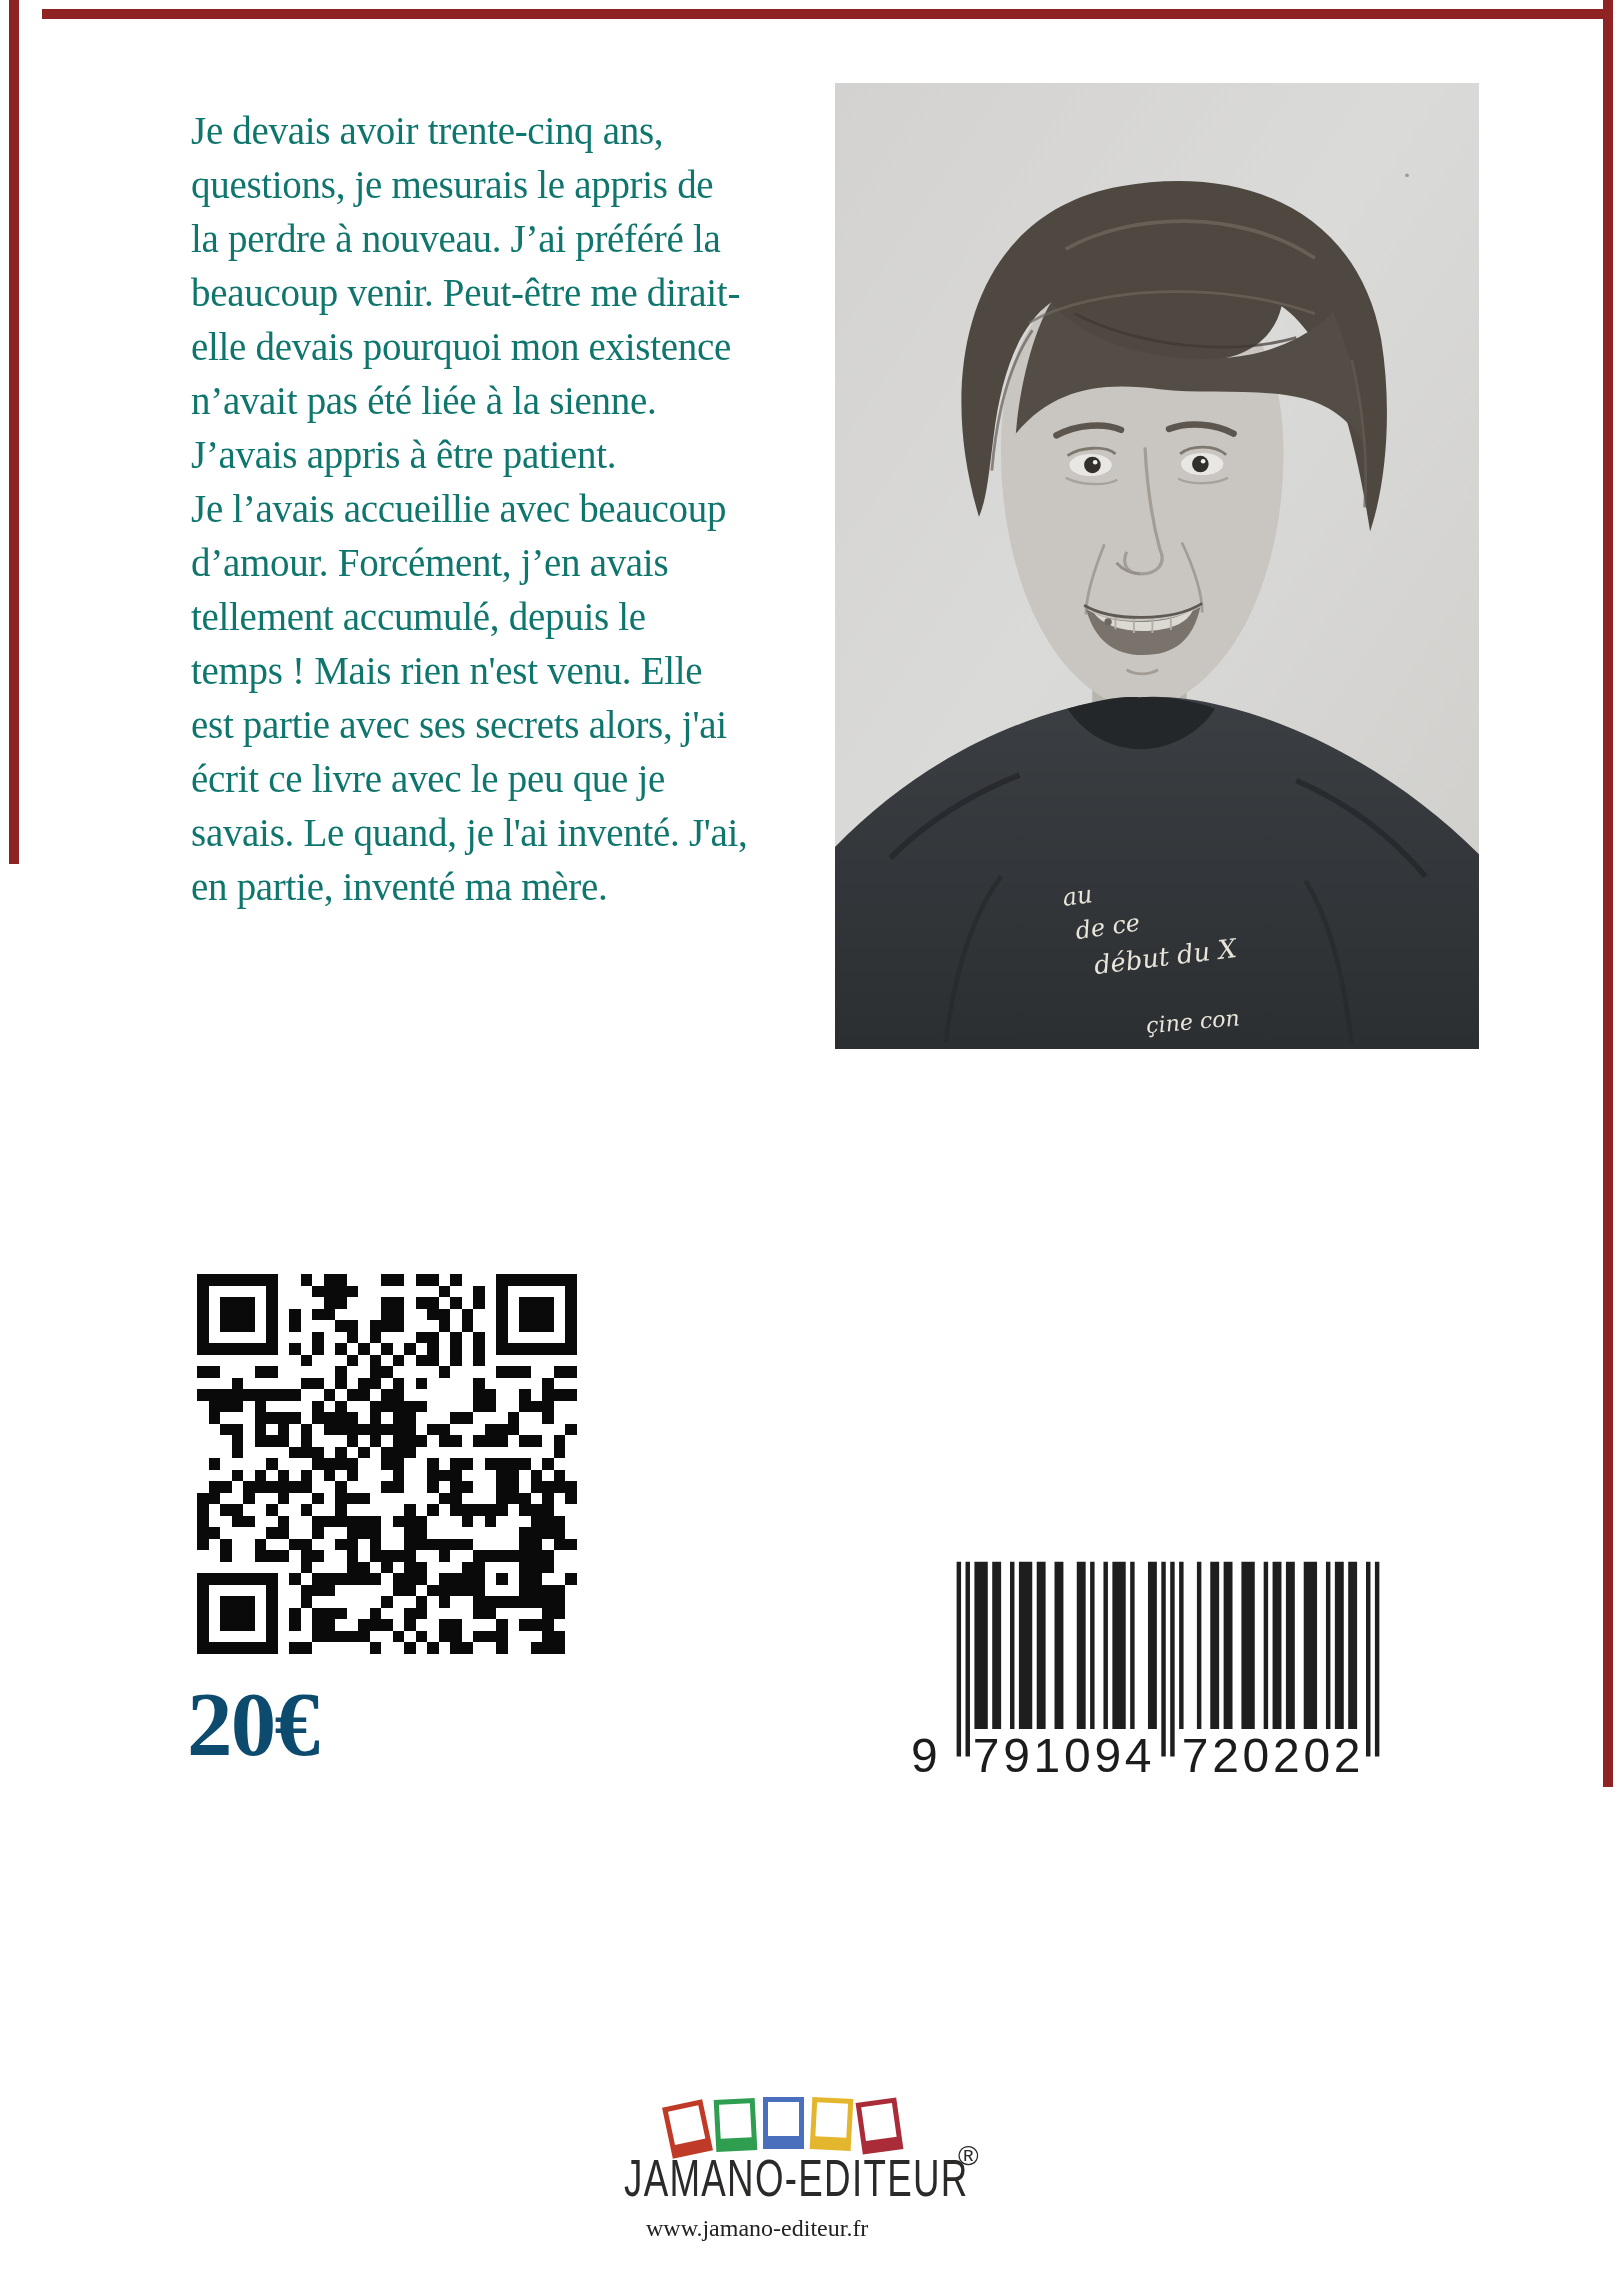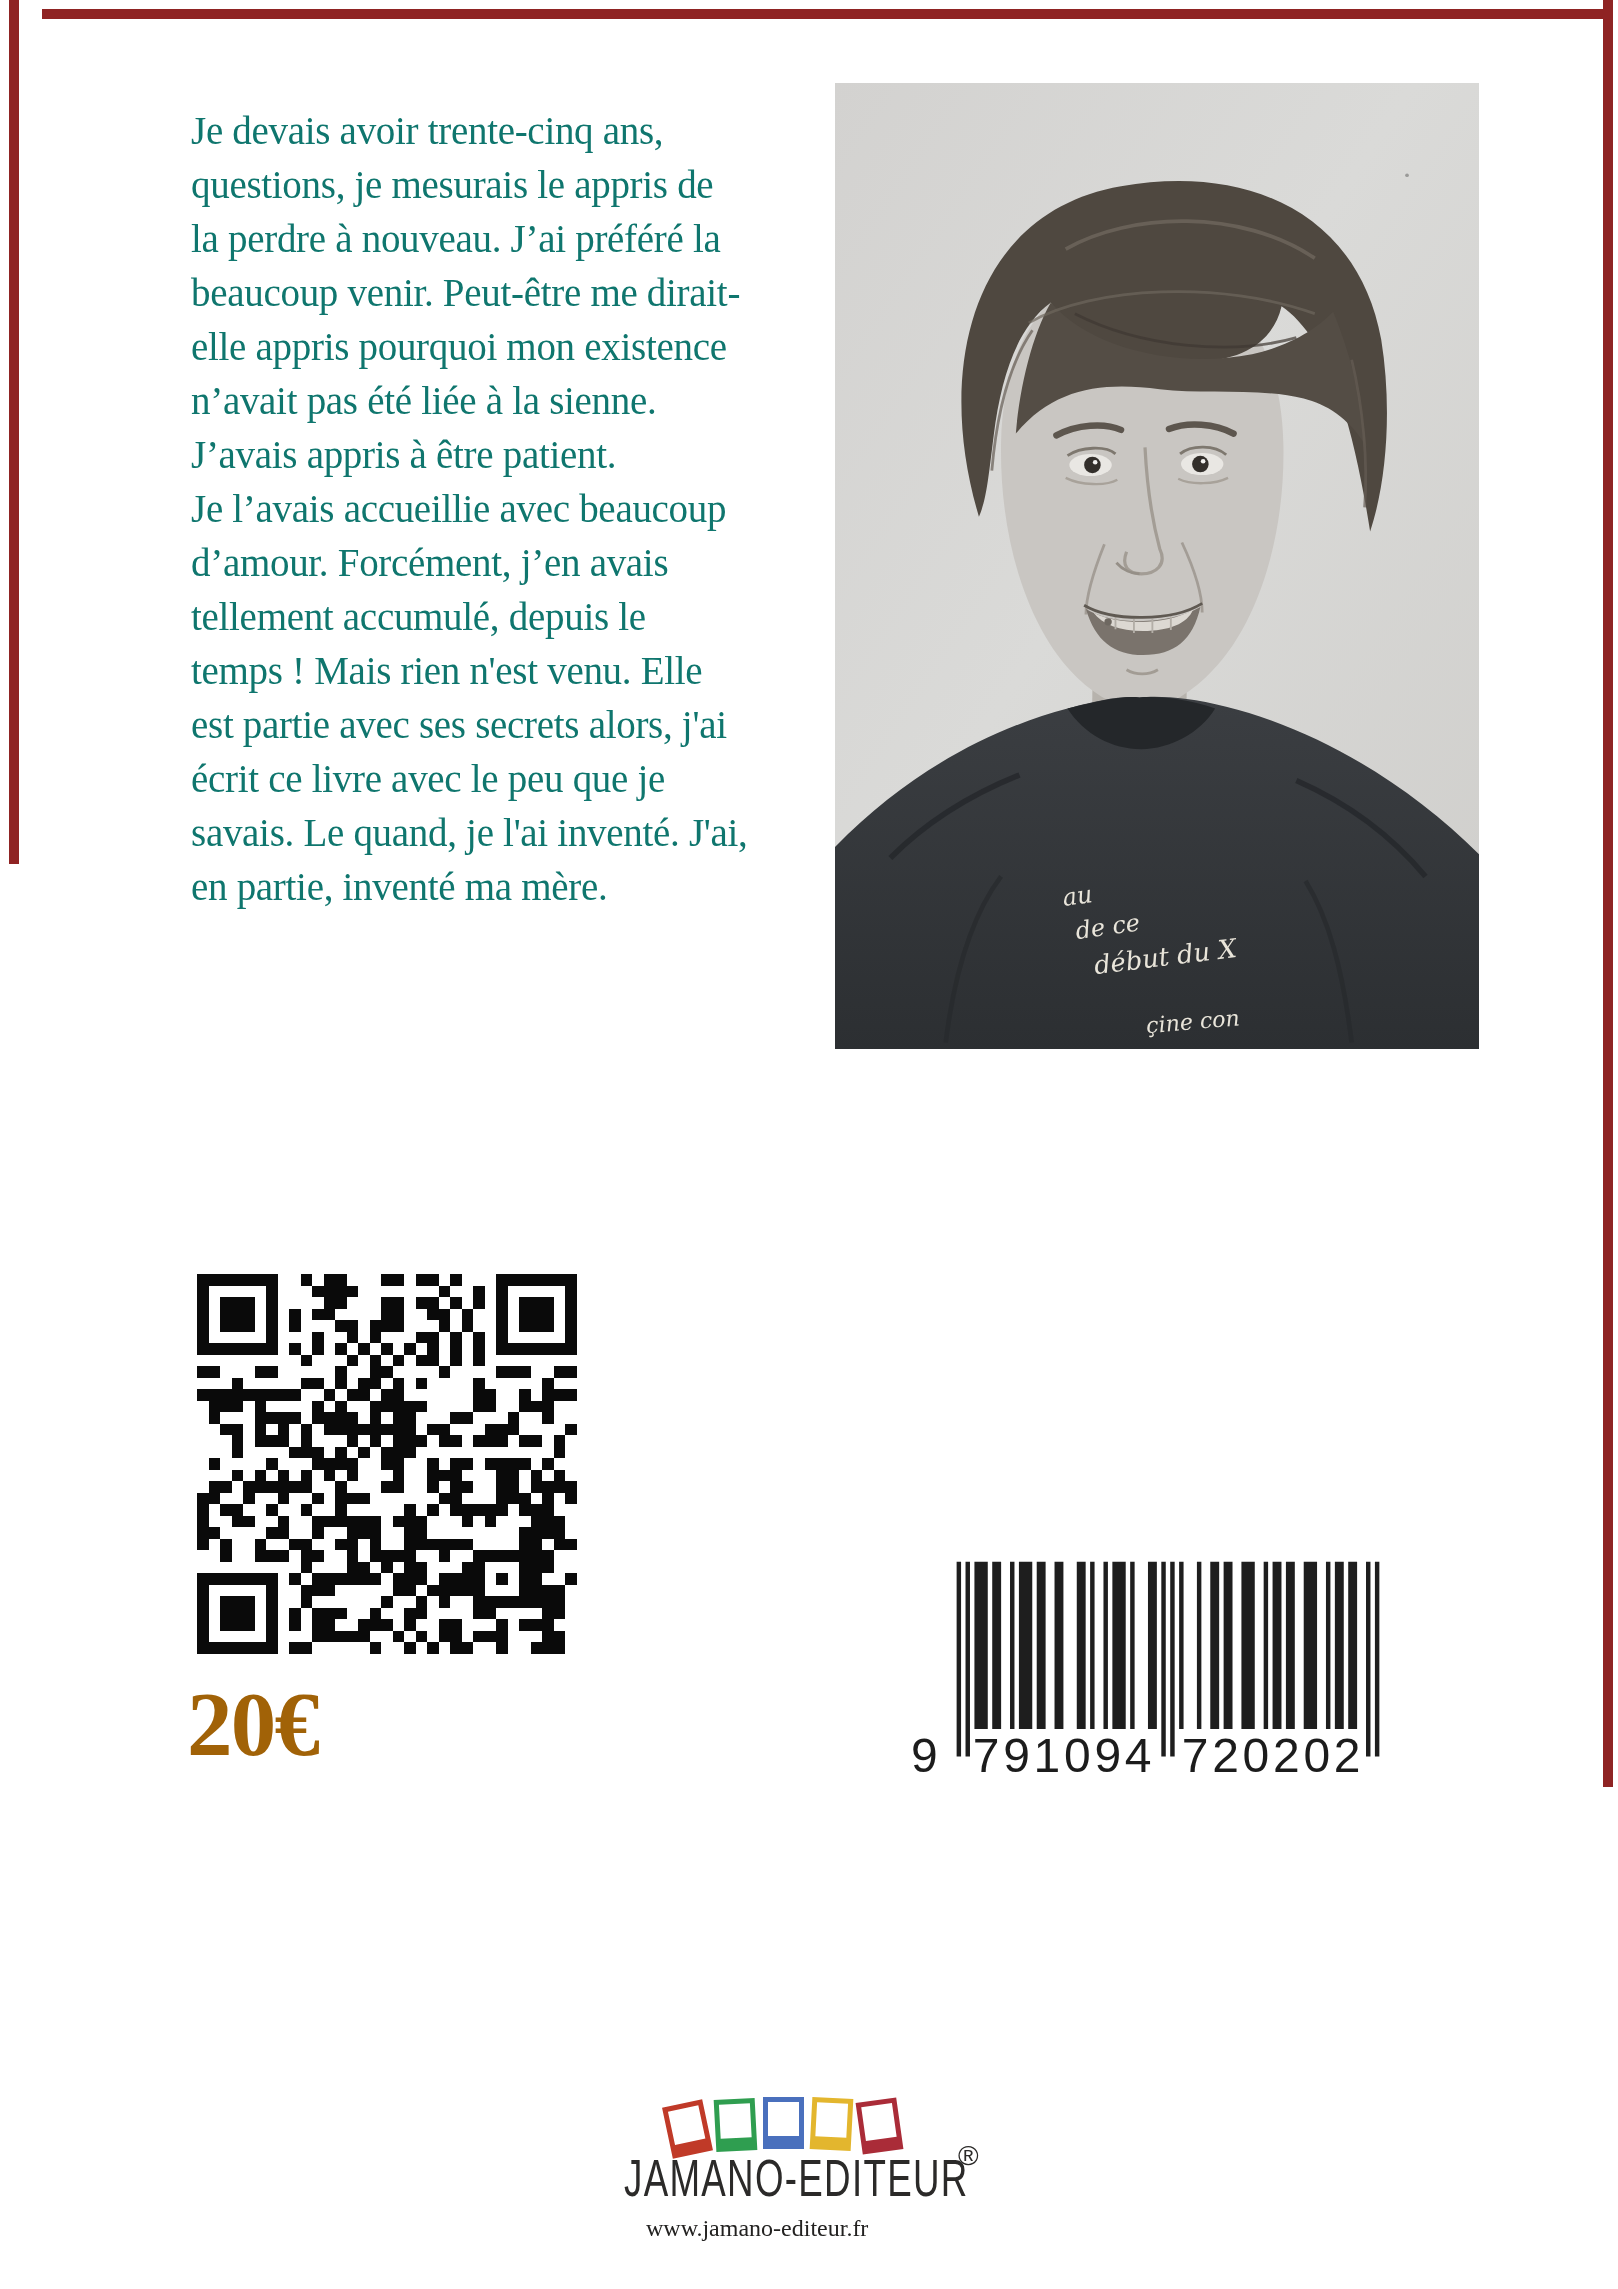--- a/index.html
+++ b/index.html
@@ -20,21 +20,21 @@
   
   #photo{left:835px;top:83px;width:644px;height:966px;}
   #photo svg{display:block;width:644px;height:966px;}
 
   
   #qr{left:197px;top:1274px;width:380px;height:380px;}
   #qr svg{display:block;width:380px;height:380px;}
 
   
   #price{left:187px;top:1679px;font-size:91px;font-weight:bold;line-height:1;
-         color:#a16207;letter-spacing:-1.8px;}
+         color:#0c4a6e;letter-spacing:-1.8px;}
 
   
   #barcode{left:904px;top:1558px;width:517px;height:231px;}
   #barcode svg{display:block;width:517px;height:231px;}
   .bc-digit{position:absolute;font-family:"Liberation Sans",sans-serif;font-size:48px;
             line-height:1;color:#1c1c1c;}
   #bc-d1{left:911px;top:1732px;}
   #bc-d2{left:970px;top:1732px;width:188px;text-align:center;letter-spacing:3.7px;}
   #bc-d3{left:1179px;top:1684px;width:188px;text-align:center;letter-spacing:3.7px;margin-top:48px;}
 
@@ -60,21 +60,21 @@
 
 <div id="trim-top" class="trim"></div>
 <div id="trim-left" class="trim"></div>
 <div id="trim-right" class="trim"></div>
 
 <div id="blurb" class="abs">
     <div class="blurb-line">Je devais avoir trente-cinq ans,</div>
     <div class="blurb-line">questions, je mesurais le appris de</div>
     <div class="blurb-line">la perdre à nouveau. J’ai préféré la</div>
     <div class="blurb-line">beaucoup venir. Peut-être me dirait-</div>
-    <div class="blurb-line">elle appris pourquoi mon existence</div>
+    <div class="blurb-line">elle devais pourquoi mon existence</div>
     <div class="blurb-line">n’avait pas été liée à la sienne.</div>
     <div class="blurb-line">J’avais appris à être patient.</div>
     <div class="blurb-line">Je l’avais accueillie avec beaucoup</div>
     <div class="blurb-line">d’amour. Forcément, j’en avais</div>
     <div class="blurb-line">tellement accumulé, depuis le</div>
     <div class="blurb-line">temps ! Mais rien n'est venu. Elle</div>
     <div class="blurb-line">est partie avec ses secrets alors, j'ai</div>
     <div class="blurb-line">écrit ce livre avec le peu que je</div>
     <div class="blurb-line">savais. Le quand, je l'ai inventé. J'ai,</div>
     <div class="blurb-line">en partie, inventé ma mère.</div>

